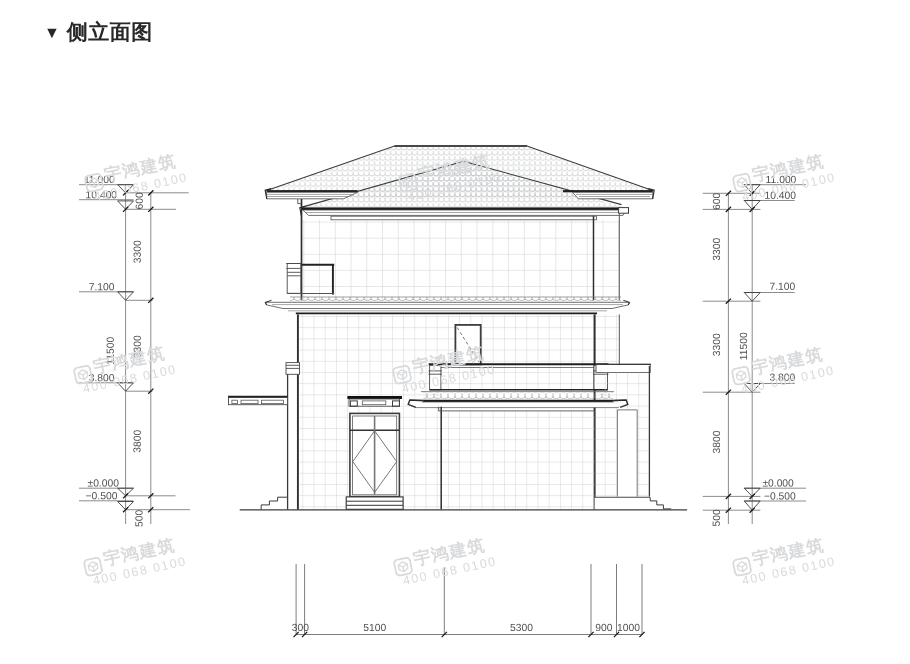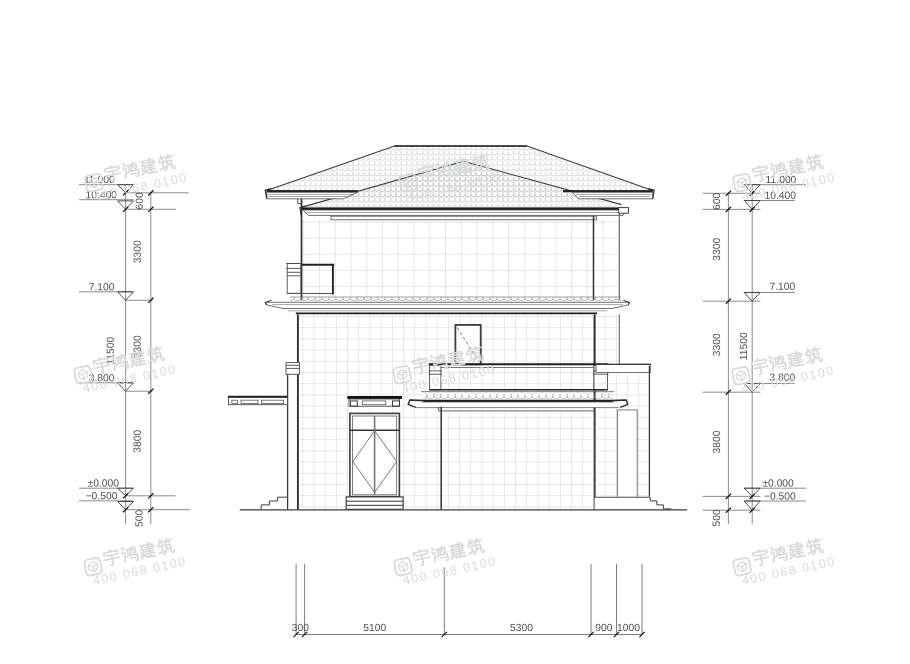--- a/index.html
+++ b/index.html
@@ -9,20 +9,21 @@
 .wm{position:absolute;z-index:6;width:120px;height:44px;color:#d9dadc;transform:rotate(-12deg);transform-origin:50% 50%;pointer-events:none;}
 .wm .l1{position:absolute;left:21px;top:1px;font-size:17px;font-weight:bold;letter-spacing:1.2px;white-space:nowrap;}
 .wm .l2{position:absolute;left:6px;top:24px;font-size:12.5px;font-weight:normal;letter-spacing:1.6px;white-space:nowrap;}
 .wm svg{position:absolute;left:0px;top:8px;}
 svg.draw{position:absolute;left:0;top:0;z-index:2;}
 </style>
 </head>
 <body>
 <div class="page">
 
+<div class="title"><span class="tri">▼</span>侧立面图</div>
 <svg class="draw" width="910" height="664" viewBox="0 0 910 664">
 <defs>
 <pattern id="wallgrid" x="302.3" y="316" width="11.2" height="11.2" patternUnits="userSpaceOnUse">
 <path d="M0,0 H11.2 M0,0 V11.2" fill="none" stroke="#c3c6c9" stroke-width="0.8"></path>
 </pattern>
 <pattern id="wallgrid2" x="303.3" y="221.6" width="15.75" height="16.1" patternUnits="userSpaceOnUse">
 <path d="M0,0 H15.75 M0,0 V16.1" fill="none" stroke="#c3c6c9" stroke-width="0.8"></path>
 </pattern>
 <pattern id="rooftile" width="5.35" height="5.2" patternUnits="userSpaceOnUse">
 <path d="M0,0 V3 M5.35,0 V3 M0,3 Q2.67,5.7 5.35,3" fill="none" stroke="#b2b6b8" stroke-width="0.6"></path>

